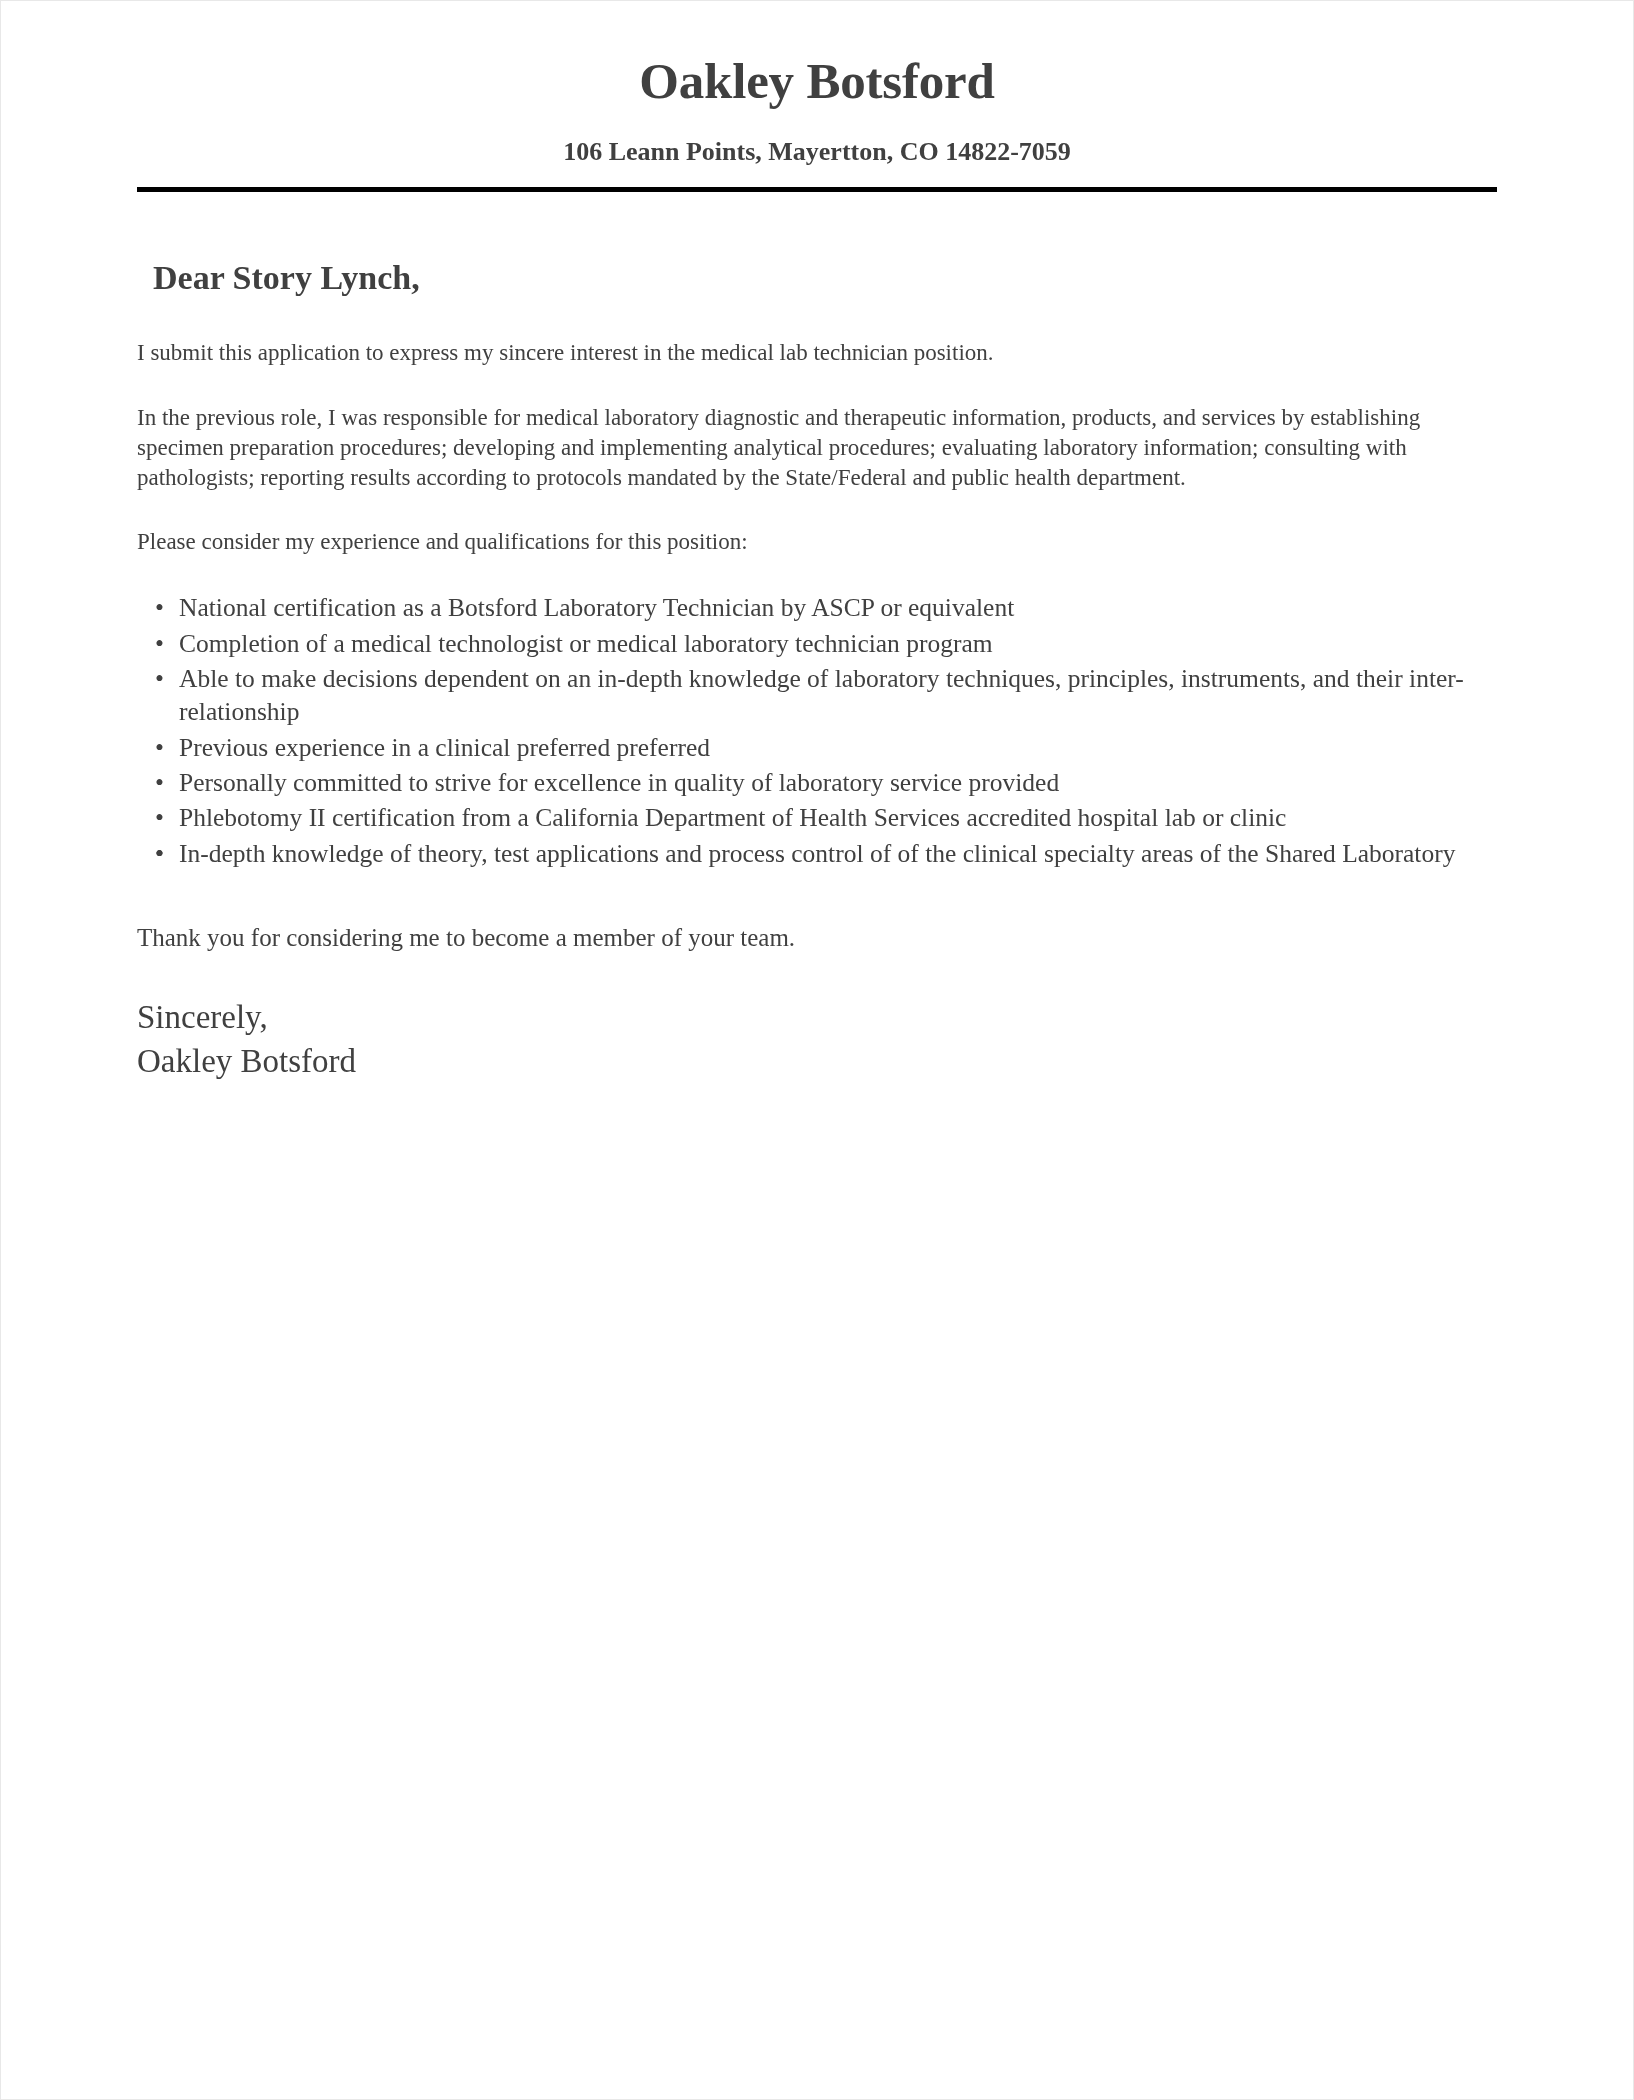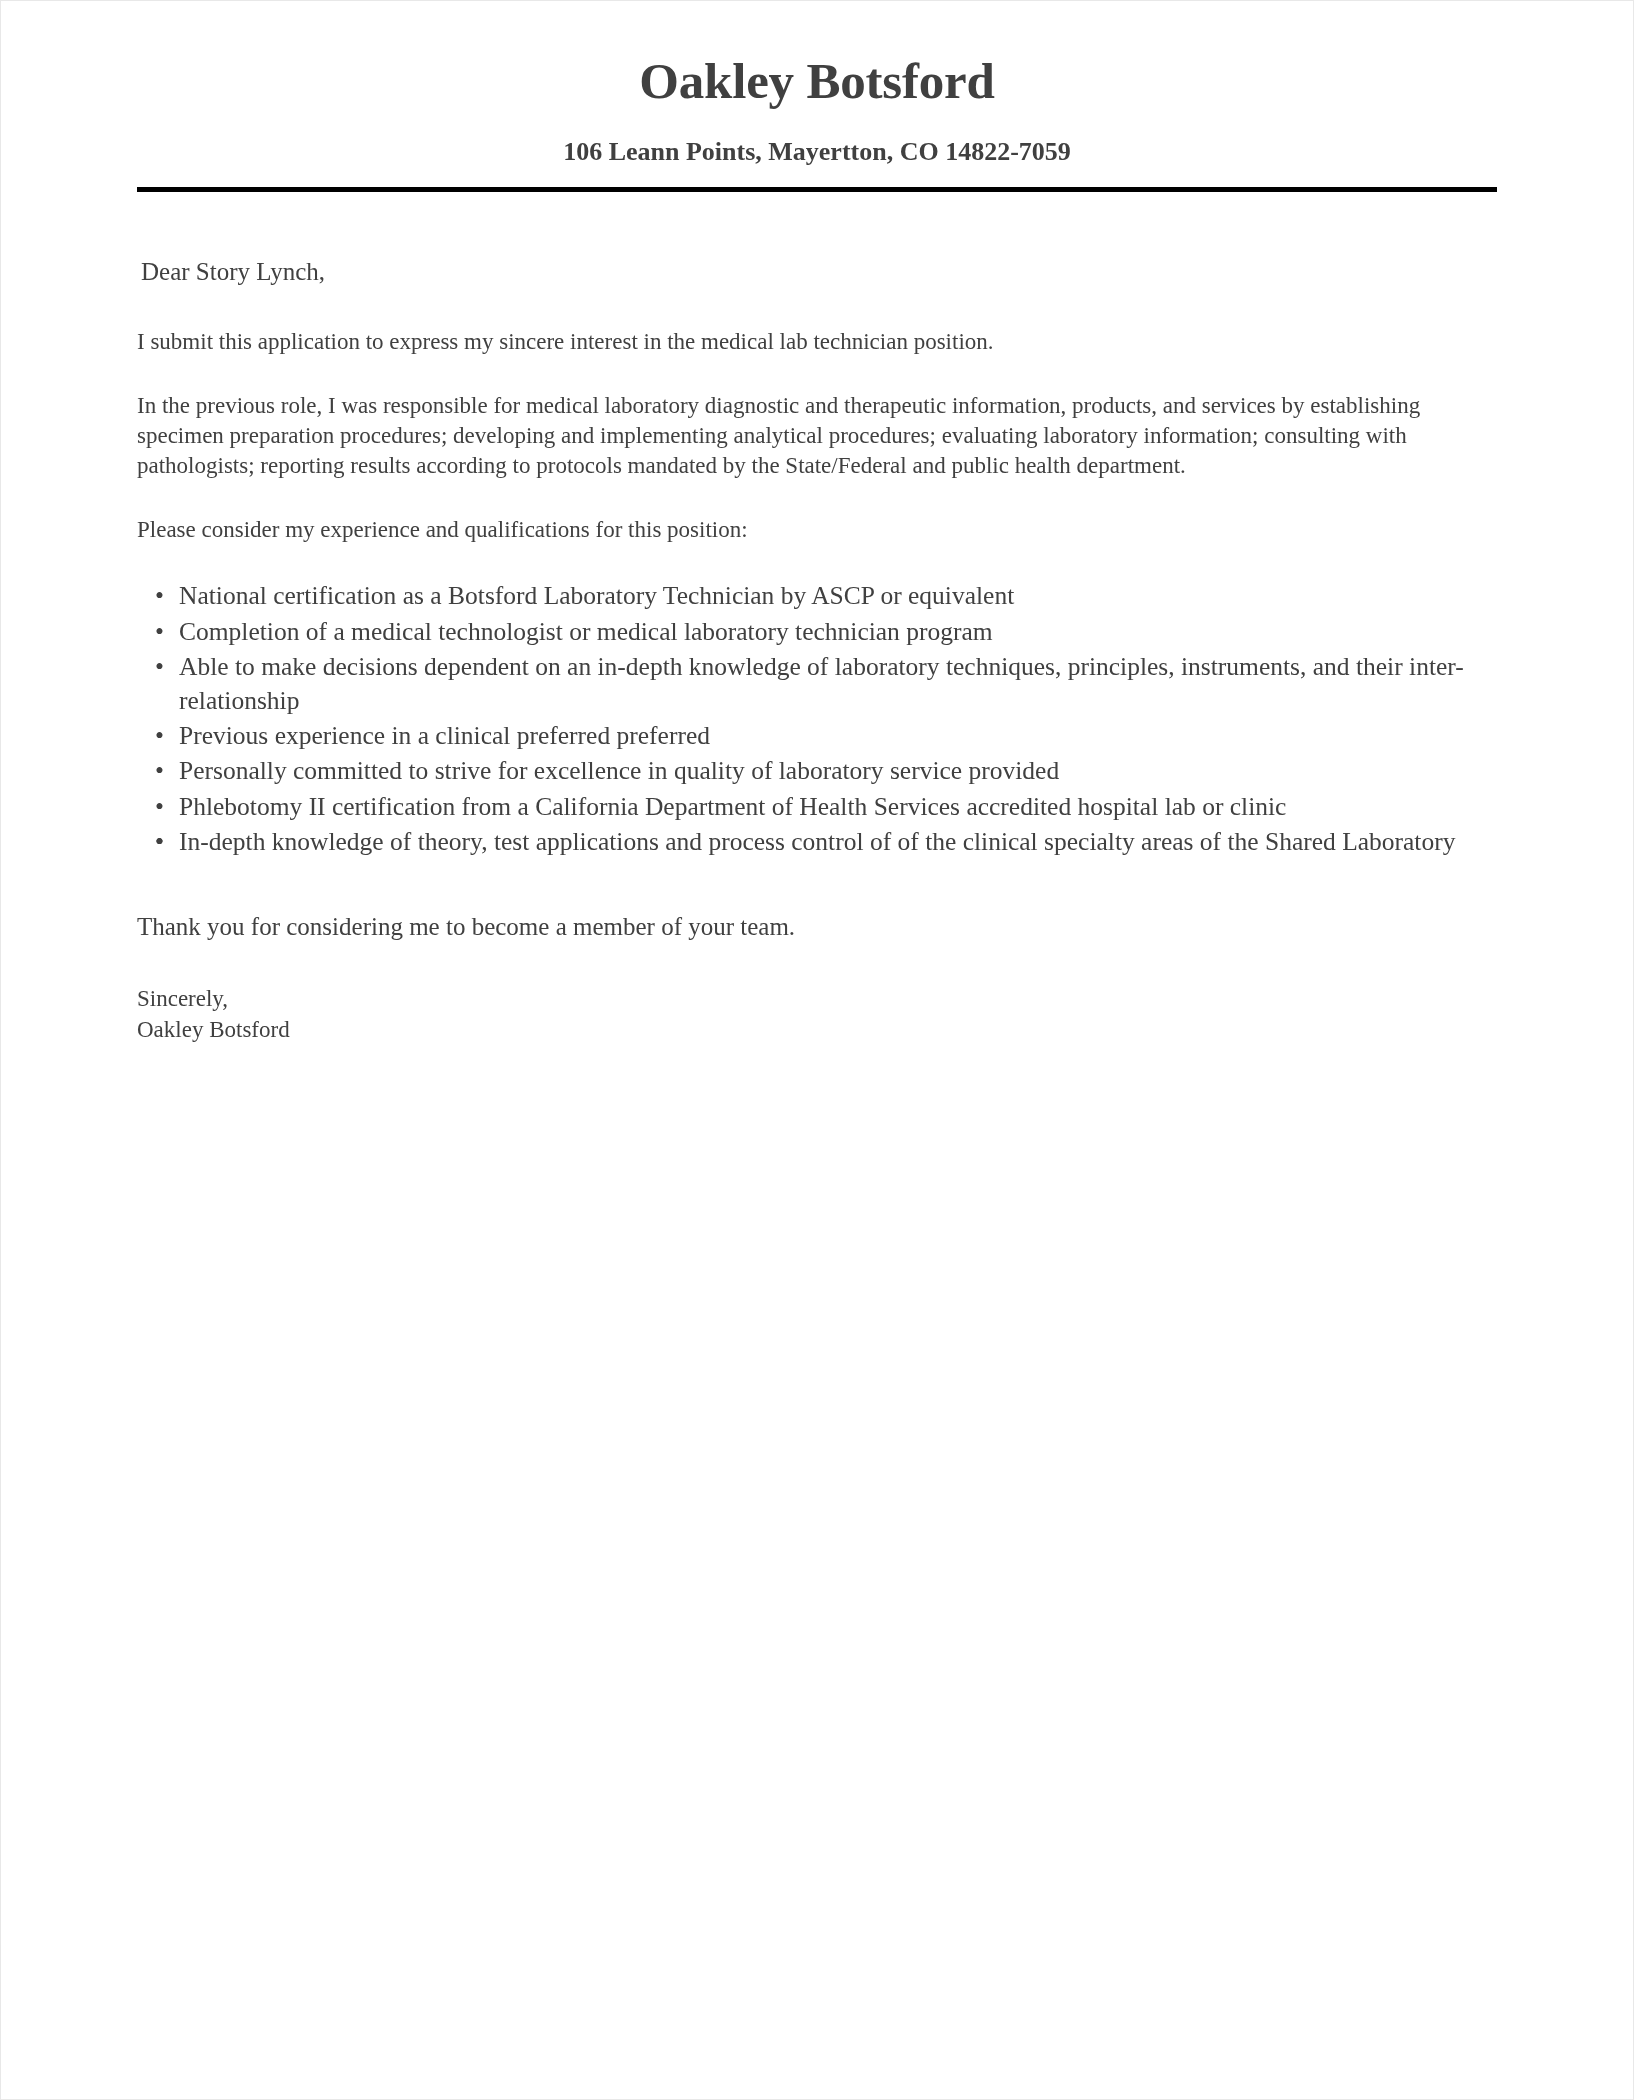--- a/index.html
+++ b/index.html
@@ -54,23 +54,23 @@
   }
 
   
   .body-block {
     padding-top: 64px;
     font-size: 25.5px;
     line-height: 1.3;
   }
 
   .salutation {
-    font-weight: normal;
-    font-size: 25px;
-    margin: 0 0 38px 4px;
+    font-weight: bold;
+    font-size: 34px;
+    margin: 0 0 38px 16px;
   }
 
   p.para {
     margin: 0 0 34px 0;
     font-size: 23px;
     line-height: 1.31;
     text-align: left;
   }
 
   ul.quals {
@@ -96,21 +96,21 @@
   }
 
   .thanks {
     font-weight: normal;
     font-size: 25px;
     margin: 52px 0 0 0;
   }
 
   .closing {
     margin: 40px 0 0 0;
-    font-size: 23px;
+    font-size: 33px;
     line-height: 1.35;
   }
 
   .closing div {
     margin: 0;
   }
 </style>
 </head>
 <body>
 

